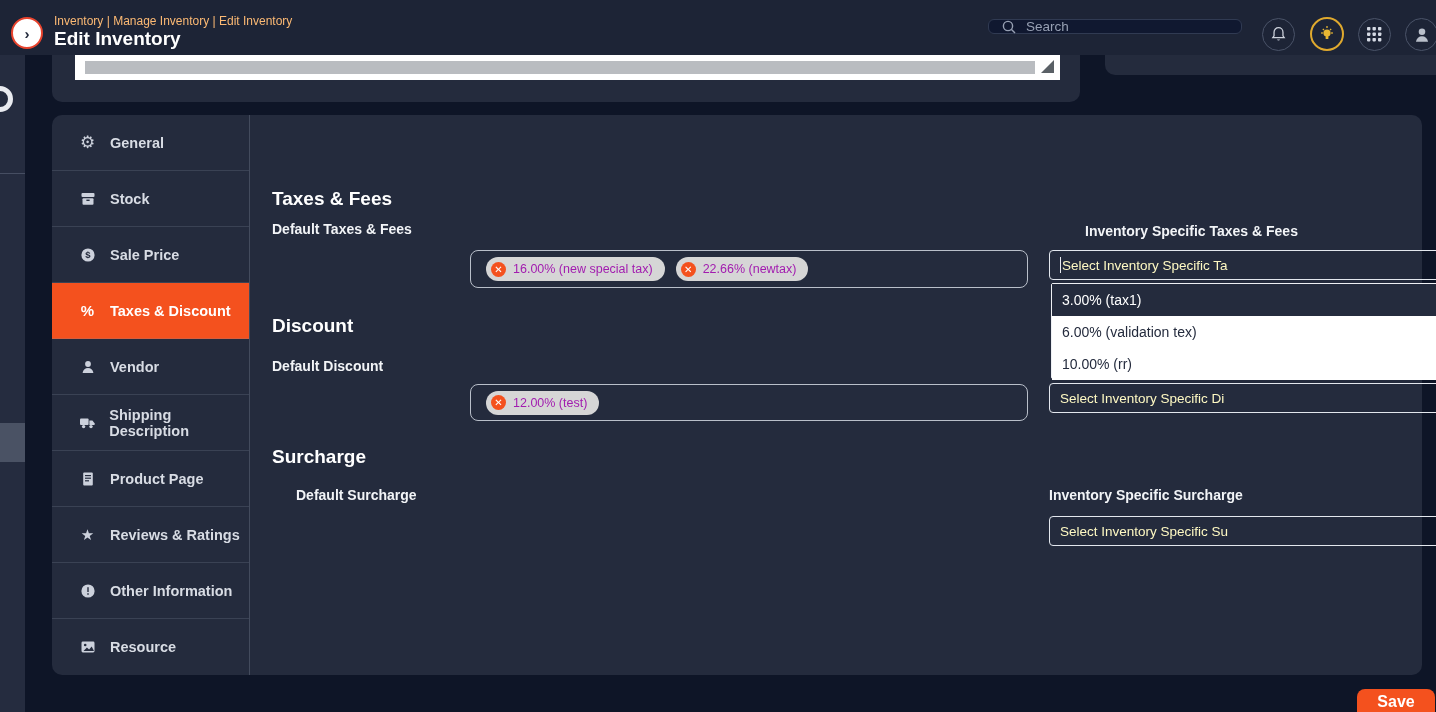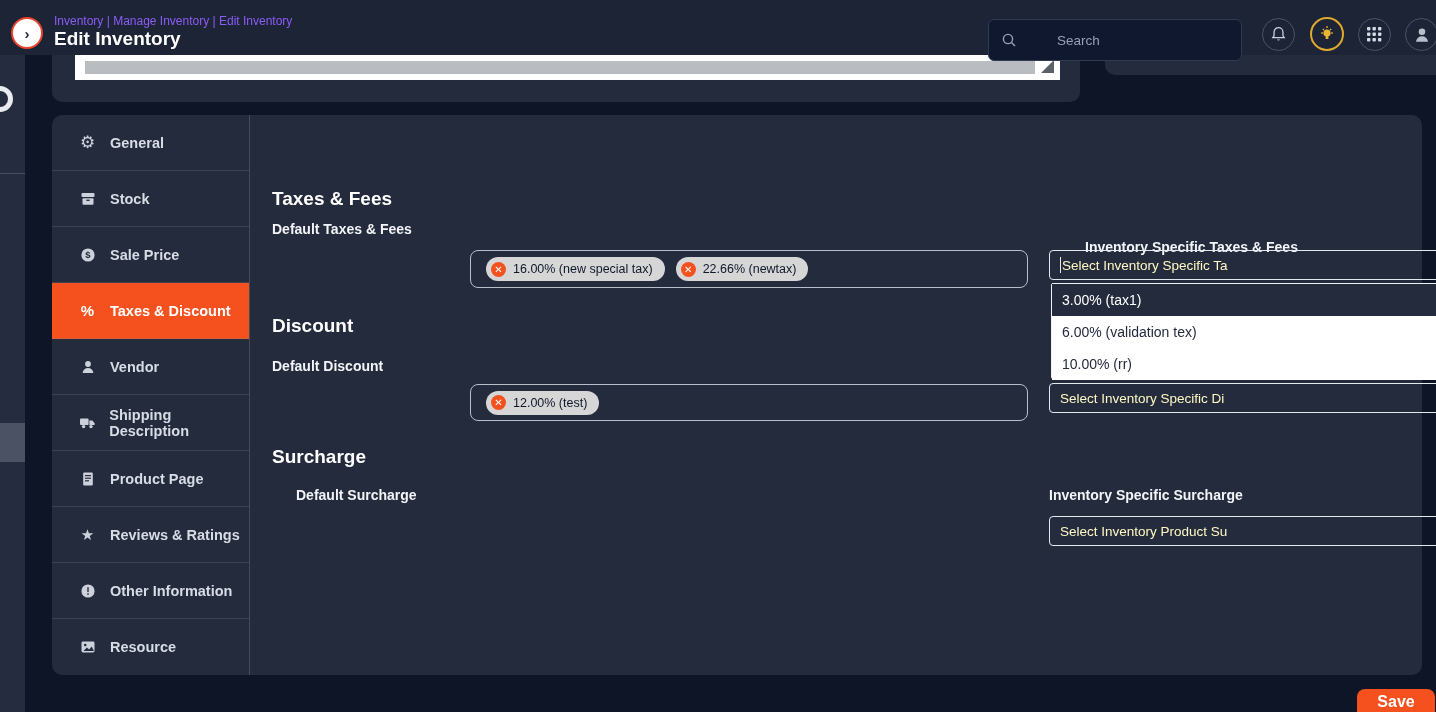--- a/index.html
+++ b/index.html
@@ -5,24 +5,24 @@
   * { margin:0; padding:0; box-sizing:border-box; }
   html,body { width:1436px; height:712px; overflow:hidden; background:#0e1527;
     font-family:"Liberation Sans","DejaVu Sans",sans-serif; }
   .stage { position:relative; width:1436px; height:712px; background:#0e1527; overflow:hidden; }
 
   
   .header { position:absolute; left:0; top:0; width:1436px; height:55px; background:#1d2436; z-index:5; }
   .burger-circle { position:absolute; left:11px; top:17px; width:32px; height:32px; border-radius:50%;
     background:#ffffff; border:2px solid #e8432d; display:flex; align-items:center; justify-content:center;
     color:#242b3d; font-size:15px; font-weight:bold; cursor:pointer; z-index:6; }
-  .breadcrumb { position:absolute; left:54px; top:14px; font-size:12px; color:#8b5cf6; }
+  .breadcrumb { position:absolute; left:54px; top:14px; font-size:12px; color:#fdba74; }
   .page-title { position:absolute; left:54px; top:28px; font-size:19px; font-weight:bold; color:#ffffff; }
-  .searchbox { position:absolute; left:988px; top:19px; width:254px; height:42px; background:#101830;
-    border:1px solid #303a52; border-radius:6px; display:flex; align-items:center;gap:31px; }
+  .searchbox { position:absolute; left:988px; top:19px; width:254px; height:15px; background:#101830;
+    border:1px solid #303a52; border-radius:6px; display:flex; align-items:center; }
   .searchbox svg { margin-left:12px; }
   .searchbox input { flex:1; background:transparent; border:none; outline:none; color:#d5dae4;
     font-size:13.5px; padding-left:9px; font-family:inherit; }
   .searchbox input::placeholder { color:#97a0b3; }
   .head-ic { position:absolute; top:18px; width:33px; height:33px; border-radius:50%;
     border:1px solid #4a5368; display:flex; align-items:center; justify-content:center; cursor:pointer; }
   .head-ic.bulb { border:2px solid #dfa92e; top:17px; width:34px; height:34px; }
 
   
   .rail { position:absolute; left:0; top:55px; width:25px; height:657px; background:#252c3f; }
@@ -66,21 +66,21 @@
   .h-surcharge { left:22px; top:331px; }
 
   .f-label { position:absolute; font-size:14px; font-weight:bold; color:#f2f4f7; }
 
   .chip-box { position:absolute; width:558px; border:1px solid #b9bfca; border-radius:8px;
     display:flex; align-items:center; padding-left:15px; gap:11px; }
   .chip { display:flex; align-items:center; background:#d6d6d6; border-radius:12px; height:24px;
     padding:0 12px 0 5px; gap:7px; cursor:default; }
   .chip .x-circle { width:15px; height:15px; border-radius:50%; background:#f4511e; color:#ffffff;
     font-size:10px; line-height:15px; text-align:center; font-weight:bold; cursor:pointer; }
-  .chip .chip-text { font-size:12.5px; color:#0f172a; }
+  .chip .chip-text { font-size:12.5px; color:#a21caf; }
 
   .select { position:absolute; width:559px; height:30px; border:1px solid #e3e7ee; border-radius:4px;
     display:flex; align-items:center; padding:0 12px 0 10px; cursor:pointer; }
   .select .ph { font-size:13.5px; color:#fef9c3; white-space:nowrap; overflow:hidden; }
   .select .caret-bar { width:1px; height:16px; background:#e8eaf0; margin-right:1px; }
 
   .dropdown { position:absolute; left:801px; top:168px; width:558px; height:96px;
     border:1px solid #eef0f4; border-radius:2px; background:#ffffff; z-index:3; }
   .opt { height:32px; display:flex; align-items:center; padding-left:10px; font-size:14px;
     color:#242b3d; background:#ffffff; cursor:pointer; }
@@ -252,21 +252,21 @@
         </span>
         <span class="nlabel">Resource</span>
       </div>
     </div>
 
     <div class="content">
 
       <div class="h-section h-taxes">Taxes &amp; Fees</div>
 
       <div class="f-label" style="left:22px; top:106px;">Default Taxes &amp; Fees</div>
-      <div class="f-label" style="left:799px; top:124px;padding-left:36px;">Inventory Specific Taxes &amp; Fees</div>
+      <div class="f-label" style="left:799px; top:108px;padding-left:36px;">Inventory Specific Taxes &amp; Fees</div>
 
       <div class="chip-box" style="left:220px; top:135px; height:38px;">
         <div class="chip">
           <span class="x-circle">✕</span>
           <span class="chip-text">16.00% (new special tax)</span>
         </div>
         <div class="chip">
           <span class="x-circle">✕</span>
           <span class="chip-text">22.66% (newtax)</span>
         </div>
@@ -293,21 +293,21 @@
 
       </div>
 
       <div class="h-section h-surcharge">Surcharge</div>
 
       <div class="f-label" style="left:14px; top:372px;margin-left:32px;">Default Surcharge</div>
       <div class="f-label" style="left:799px; top:372px;">Inventory Specific Surcharge</div>
 
 
       <div class="select" style="left:799px; top:401px;">
-        <span class="ph">Select Inventory Product Su</span>
+        <span class="ph">Select Inventory Specific Su</span>
 
       </div>
 
       <div class="dropdown">
         <div class="opt hl">3.00% (tax1)</div>
         <div class="opt">6.00% (validation tex)</div>
         <div class="opt">10.00% (rr)</div>
       </div>
 
     </div>

